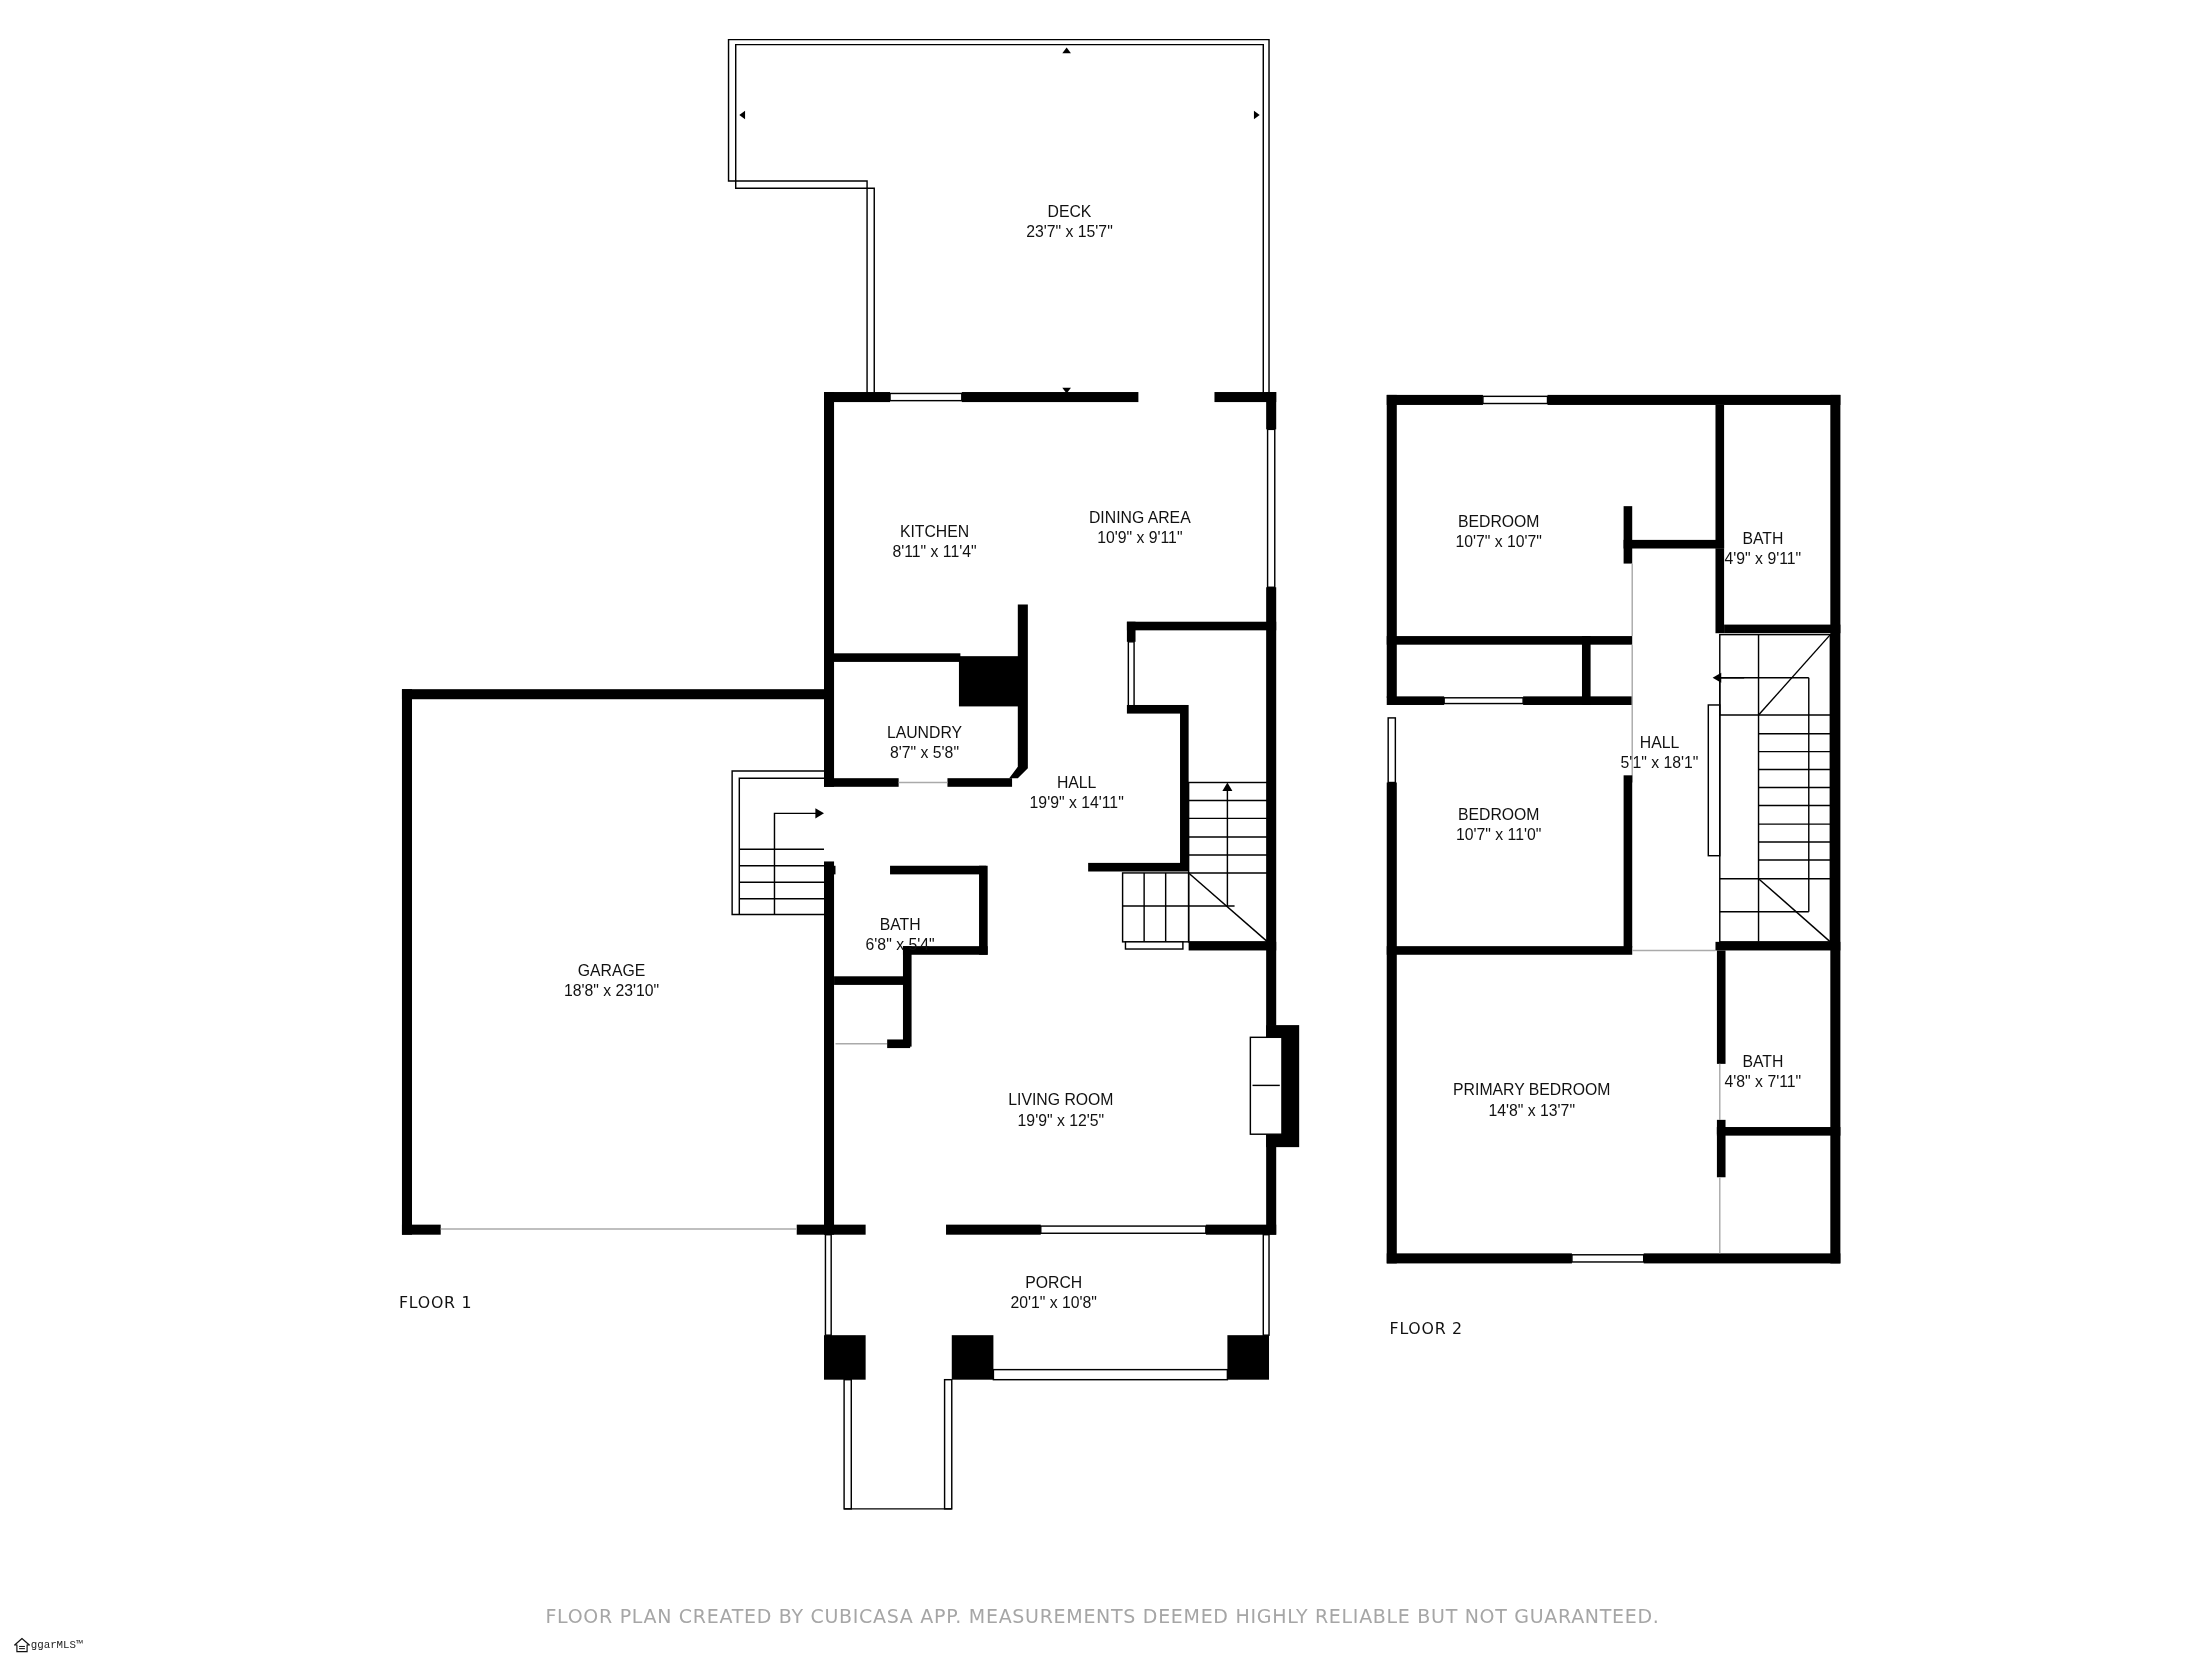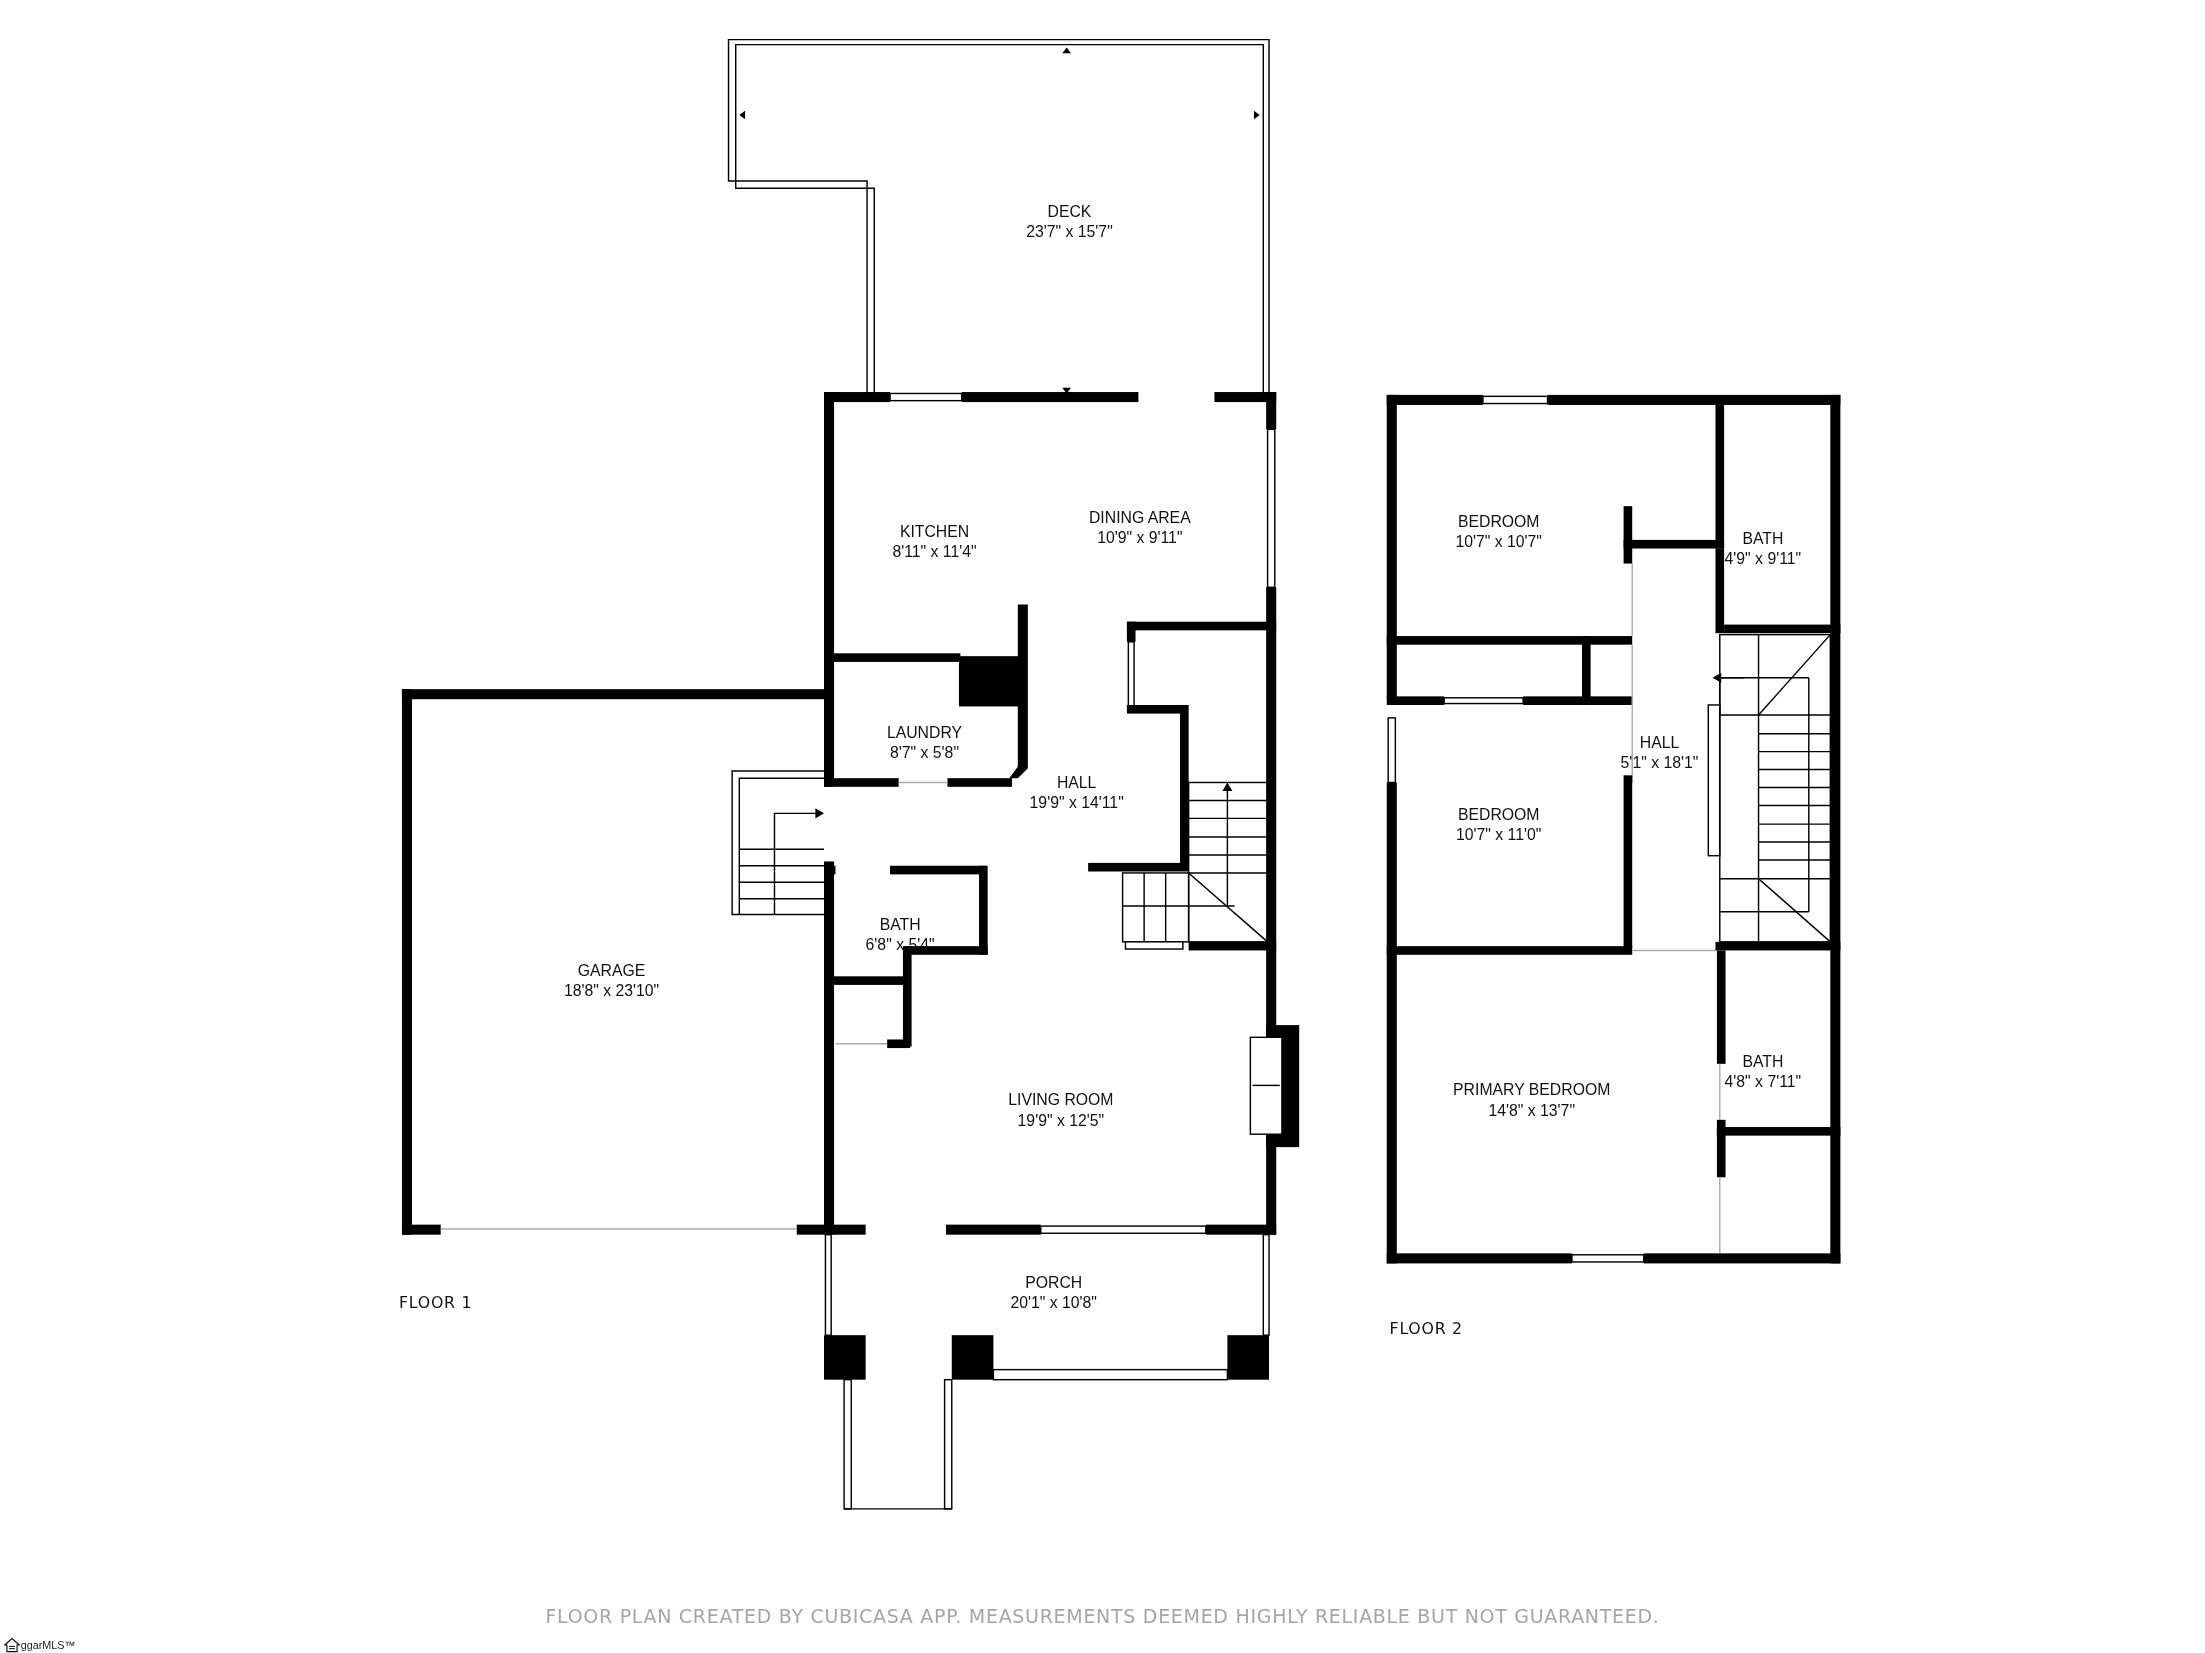--- a/index.html
+++ b/index.html
@@ -4,21 +4,21 @@
 <style>
   html, body { margin: 0; padding: 0; background: #ffffff; }
   body { width: 2205px; height: 1654px; position: relative; overflow: hidden; font-family: "Liberation Sans", sans-serif; }
   #plan { position: absolute; left: 0; top: 0; width: 2205px; height: 1654px; }
   .wall { fill: #000000; }
   .thin { fill: none; stroke: #000000; stroke-width: 2; }
   .win { fill: #ffffff; stroke: #000000; stroke-width: 2; }
   .room-label { font-family: "Liberation Sans", sans-serif; font-size: 22px; fill: #111111; text-anchor: middle; }
   .floor-label { font-family: "DejaVu Sans", sans-serif; font-size: 22px; fill: #111111; letter-spacing: 1px; }
   .footer { position: absolute; left: 0; width: 2205px; top: 1605px; text-align: center; font-family: "DejaVu Sans", sans-serif; font-size: 19px; color: #a6a6a6; letter-spacing: 0.7px; }
-  .watermark { position: absolute; left: 4px; top: 1637px; height: 16px; display: flex; align-items: center; font-family: Liberation Sans, sans-serif; font-size: 10.8px; color: #222; }
+  .watermark { position: absolute; left: 14px; top: 1637px; height: 16px; display: flex; align-items: center; font-family: Liberation Mono, monospace; font-size: 10.8px; color: #222; }
   .watermark svg { width: 16px; height: 16px; margin-right: 0.7px; }
   .tick { fill: #000000; }
 </style>
 </head>
 <body>
 
 <svg id="plan" viewBox="0 0 3072 2304" xmlns="http://www.w3.org/2000/svg">
 
   <g>
 

